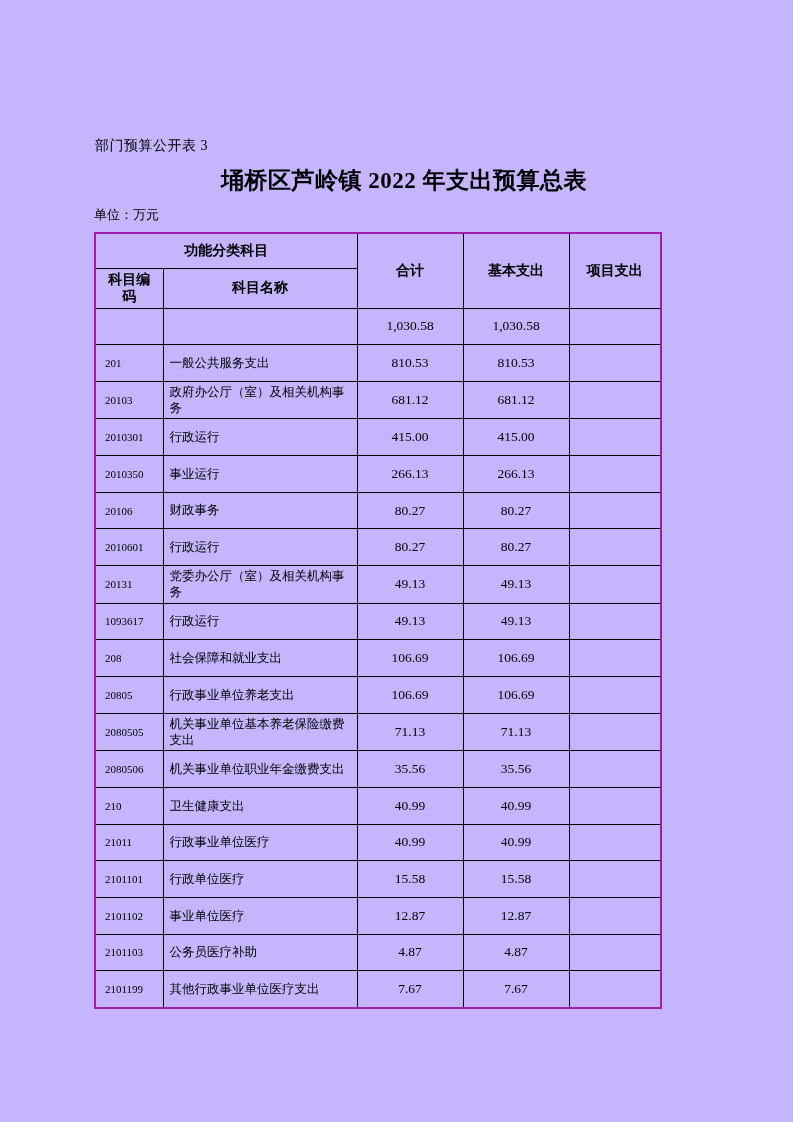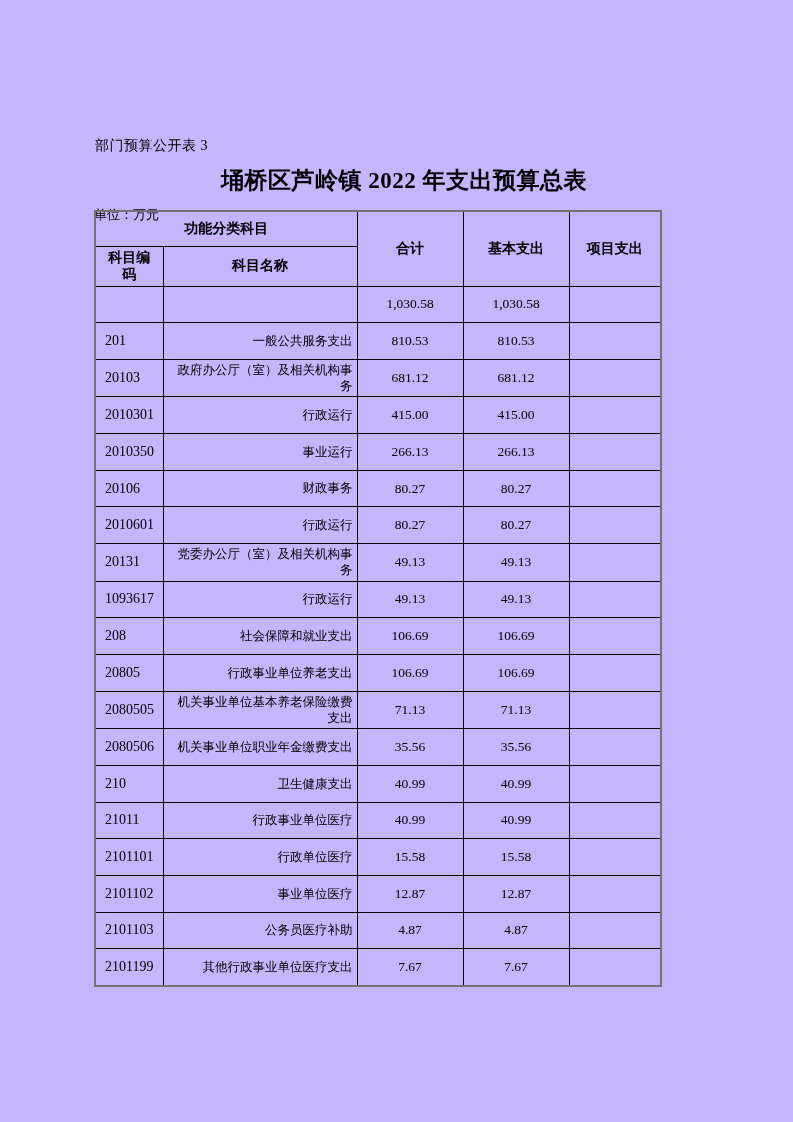--- a/index.html
+++ b/index.html
@@ -38,49 +38,49 @@
     position: absolute;
     left: 94px;
     top: 206px;
     width: 566px;
     text-align: left;
     font-size: 13px;
   }
   table.budget {
     position: absolute;
     left: 94px;
-    top: 210px;
+    top: 232px;
     width: 566px;
     border-collapse: collapse;
     table-layout: fixed;
-    border: 2px solid #737373;
+    border: 2px solid #a21caf;
   }
   table.budget th, table.budget td {
     border: 1.4px solid #000;
     vertical-align: middle;
     overflow: hidden;
   }
   table.budget th {
     font-weight: bold;
     font-size: 14px;
     text-align: center;
     line-height: 1.25;
     padding: 2px 6px;
   }
   thead tr.h1 { height: 35px; }
   thead tr.h2 { height: 37px; }
   tbody tr { height: 36.7px; }
   td.c-code {
     text-align: left;
     padding-left: 9px;
-    font-size: 14px;
+    font-size: 11px;
     font-family: "Liberation Serif", "DejaVu Serif", serif;
   }
   td.c-name {
-    text-align: right;
+    text-align: left;
     padding: 2px 4px 2px 6px;
     font-size: 12.5px;
     line-height: 1.3;
   }
   td.c-num {
     text-align: center;
     font-size: 13.5px;
     font-family: "Liberation Serif", "DejaVu Serif", serif;
   }
 </style>

